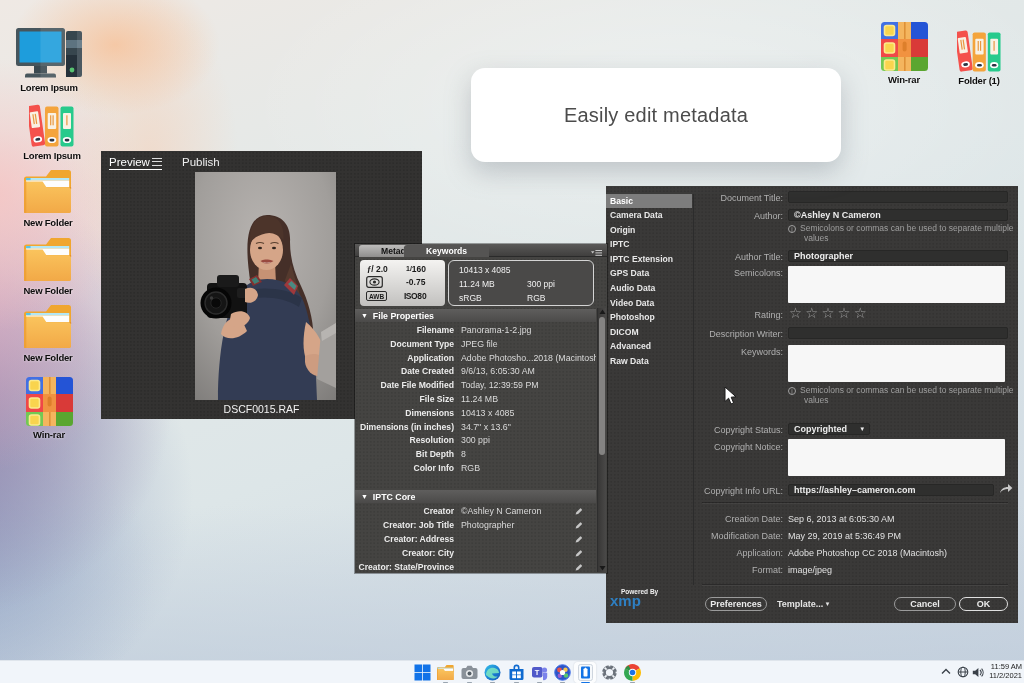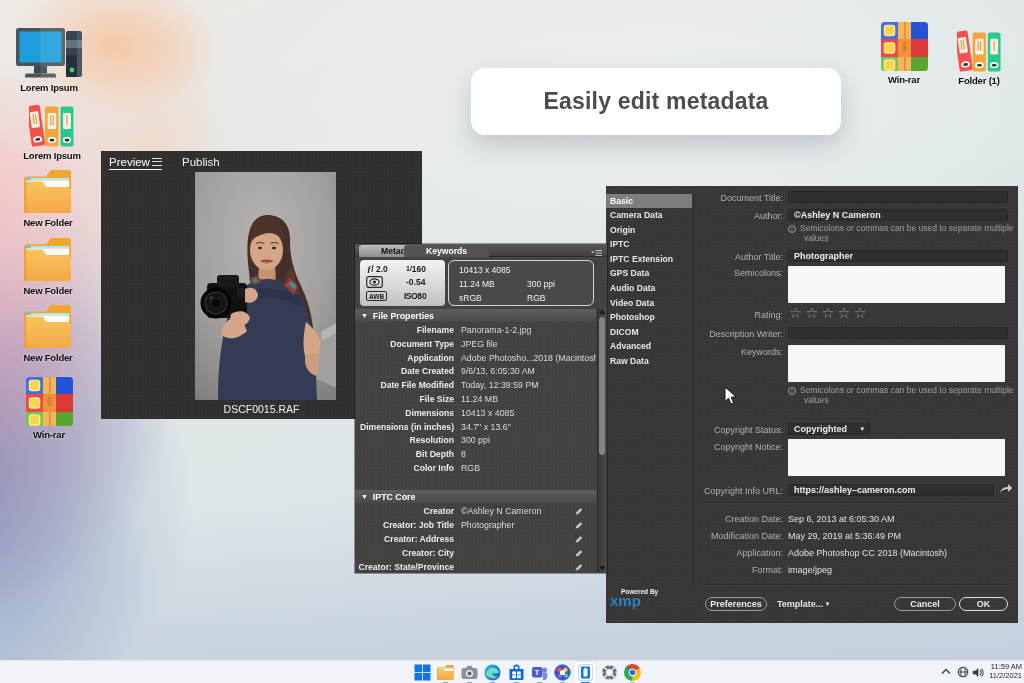--- a/index.html
+++ b/index.html
@@ -22,24 +22,24 @@
   .icon .lbl { font-size:9.5px; font-weight:600; color:#0d0d0d; margin-top:3px; white-space:nowrap;
                text-shadow:0 0 3px rgba(255,255,255,.65); letter-spacing:-0.2px; }
   .ricon { z-index:5; }
   #preview { z-index:20; }
   #dialog { z-index:30;margin-left:48px; }
   #mpanel { z-index:40; }
   #tooltip { z-index:50; }
   #taskbar { z-index:60; }
 
   
-  #tooltip { position:absolute; left:471px; top:68px; width:370px; height:67px;
+  #tooltip { position:absolute; left:471px; top:68px; width:370px; height:94px;
     background:#fff; border-radius:14px; box-shadow:0 10px 26px rgba(120,130,140,.38);
     display:flex; align-items:center; justify-content:center;
-    font-size:23px; font-weight:700; color:#4c4c4c; letter-spacing:.2px; }
+    font-size:20px; font-weight:400; color:#4c4c4c; letter-spacing:.2px; }
 
   
   #preview { position:absolute; left:101px; top:151px; width:321px; height:268px;
     background-color:#333231;
     background-image:radial-gradient(rgba(0,0,0,.13) .7px, transparent 1px);
     background-size:3.5px 3.5px; }
   #preview .ul { position:absolute; left:8px; top:17.5px; width:53px; height:1.6px; background:#fff; }
   #prevtxt { position:absolute; left:8px; top:5px; color:#fff; font-size:11.5px; font-weight:400;}
   #pubtxt  { position:absolute; left:81px; top:5px; color:#efefef; font-size:11.5px; }
   #burger { position:absolute; left:51px; top:7px; width:10px; height:8px;
@@ -416,21 +416,21 @@
   </div>
   <div id="placard">
     <div id="plleft">
       <div class="abs" style="left:7px;top:4px;font-style:italic;font-family:'Liberation Serif',serif;">ƒ<span style="font-style:normal;font-family:'Liberation Sans',sans-serif;">/ 2.0</span></div>
       <div class="abs" style="left:46px;top:4px;"><span style="font-size:7px;vertical-align:1px;">1/</span>160</div>
       <svg class="abs" style="left:6px;top:16px;" width="17" height="12" viewBox="0 0 17 12">
           <rect x="0.7" y="0.7" width="15.6" height="10.6" rx="2" fill="none" stroke="#2a2a2a" stroke-width="1.2"></rect>
           <ellipse cx="8.5" cy="6" rx="4.6" ry="3.1" fill="none" stroke="#2a2a2a" stroke-width="1.1"></ellipse>
           <circle cx="8.5" cy="6" r="1.6" fill="#2a2a2a"></circle>
         </svg>
-      <div class="abs" style="left:46px;top:17px;">-0.54</div>
+      <div class="abs" style="left:46px;top:17px;">-0.75</div>
       <div class="abs" style="left:6px;top:31px;border:1px solid #2a2a2a;border-radius:2px;font-size:6.5px;padding:0.5px 2px;">AWB</div>
       <div class="abs" style="left:44px;top:31px;"><span style="letter-spacing:-0.5px;">ISO</span>80</div>
     </div>
     <div id="plright">
       <div class="abs" style="left:10px;top:4px;">10413 x 4085</div>
       <div class="abs" style="left:10px;top:18px;">11.24 MB</div>
       <div class="abs" style="left:78px;top:18px;">300 ppi</div>
       <div class="abs" style="left:10px;top:32px;">sRGB</div>
       <div class="abs" style="left:78px;top:32px;">RGB</div>
     </div>

